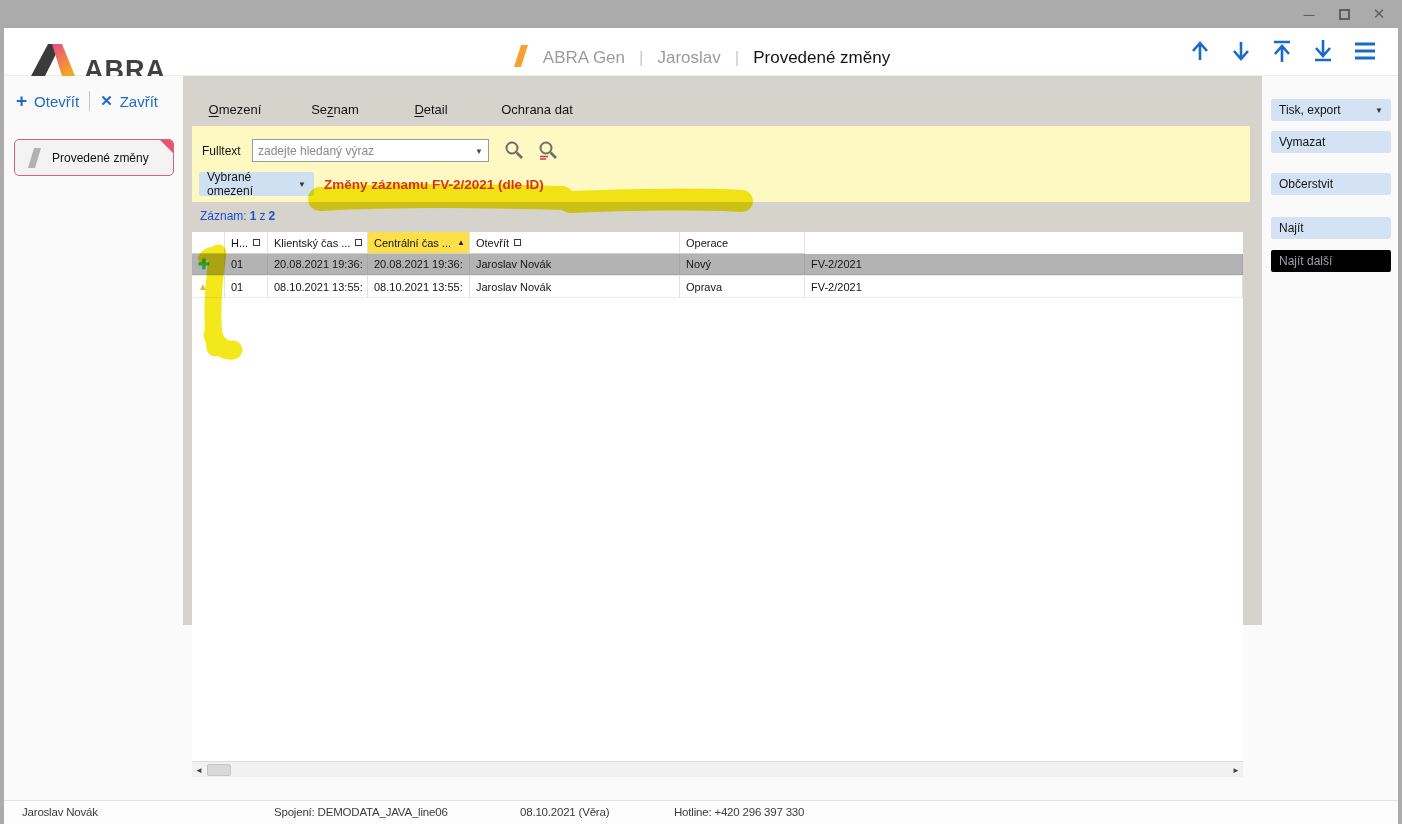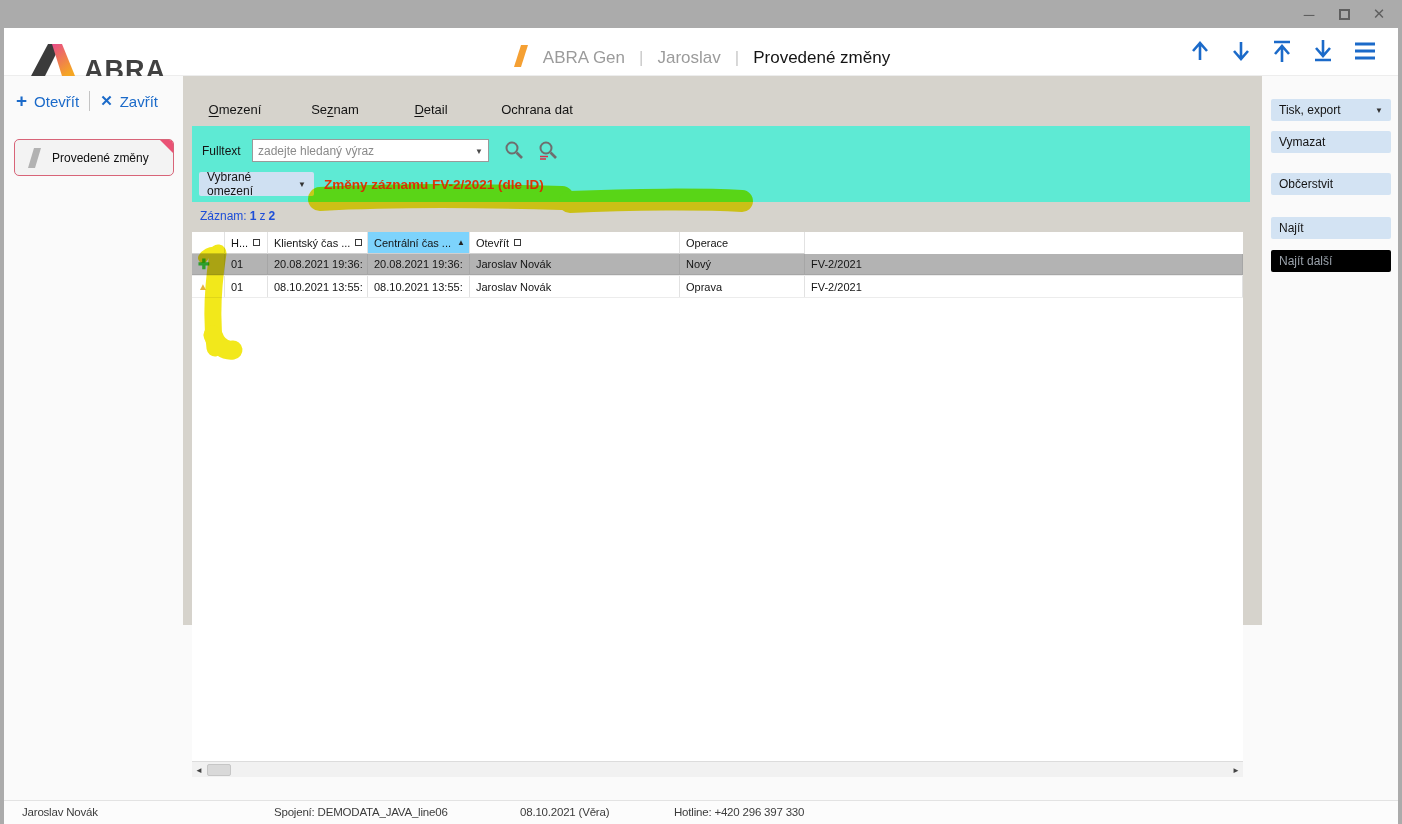--- a/index.html
+++ b/index.html
@@ -45,21 +45,21 @@
   .main { position:absolute; left:179px; top:76px; width:1079px; height:549px; background:#d6d3cc; }
 
   
   .tabs { position:absolute; left:0; top:14px; height:40px; width:100%; }
   .tab { position:absolute; top:0; height:38px; display:flex; align-items:center; justify-content:center;
          font-size:13px; color:#141414; cursor:pointer; }
   .tab u { text-underline-offset:2px; }
   .tab-underline { position:absolute; left:118px; top:36px; width:68px; height:4px; background:#e8395f; border-radius:2px; }
 
   
-  .filter-panel { position:absolute; left:9px; top:50px; width:1058px; height:76px; background:#5eead4; }
+  .filter-panel { position:absolute; left:9px; top:50px; width:1058px; height:76px; background:#fef9c3; }
   .ft-row { position:absolute; left:10px; top:13px; display:flex; align-items:center; }
   .ft-label { font-size:12px; color:#141414; width:50px; }
   .ft-inputwrap { position:relative; width:237px; height:23px; }
   .ft-input { width:237px; height:23px; border:1px solid #9a9a9a; font-size:12px; padding:0 13px 0 5px;
               font-family:"Liberation Sans", sans-serif; color:#222; }
   .ft-input::placeholder { color:#8a8a8a; }
   .ft-caret { position:absolute; right:6px; top:8px; font-size:8px; color:#4a4a4a; pointer-events:none; }
   .ft-icons { display:flex; align-items:center; gap:12px; margin-left:14px; }
   .ft-icons svg { display:block; cursor:pointer; }
   .restr-row { position:absolute; left:7px; top:46px; display:flex; align-items:center; }
@@ -71,21 +71,21 @@
 
   .rec-counter { position:absolute; left:17px; top:133px; font-size:12px; color:#1d4ed8; }
   .rec-counter b { margin:0 3px; }
 
   
   .grid { position:absolute; left:9px; top:156px; width:1051px; height:529px; background:#ffffff; }
   .grow { display:grid; grid-template-columns:33px 43px 100px 102px 210px 125px 1fr; height:22px; align-items:stretch; }
   .gcell { font-size:11px; color:#141414; display:flex; align-items:center; padding:0 6px;
            border-right:1px solid #e2e2e2; overflow:hidden; white-space:nowrap; }
   .ghead .gcell { border-bottom:1px solid #d0d0d0; background:#ffffff; }
-  .ghead .gcell.sorted { background:#7dd3fc; }
+  .ghead .gcell.sorted { background:#fde047; }
   .gsq { width:7px; height:7px; border:1px solid #3a3a3a; display:inline-block; margin-left:5px; flex:none; }
   .sort-asc { font-size:8px; margin-left:6px; color:#222; }
   .gdata { border-bottom:1px solid #ececec; cursor:default; }
   .gdata.selected { background:#b3b3b3; }
   .gdata.selected .gcell { border-right-color:#a6a6a6; border-bottom:1px solid #a6a6a6; }
   .icon-plus { color:#2e9e2e; font-weight:bold; font-size:14px; }
   .icon-tri { color:#e6b33e; font-size:10px; }
 
   
   .hscroll { position:absolute; left:9px; top:685px; width:1051px; height:16px; background:#f1f1f1;

